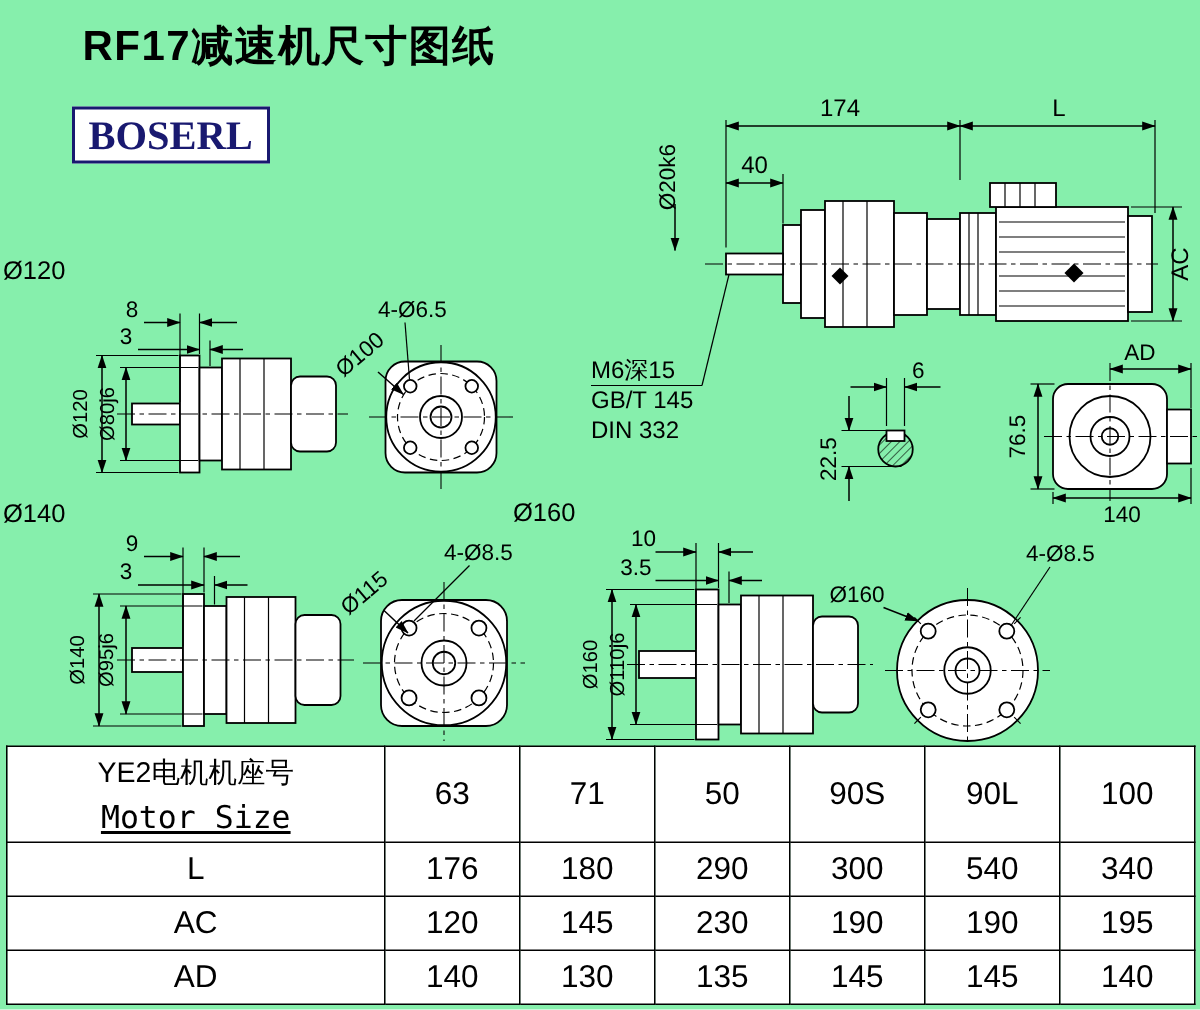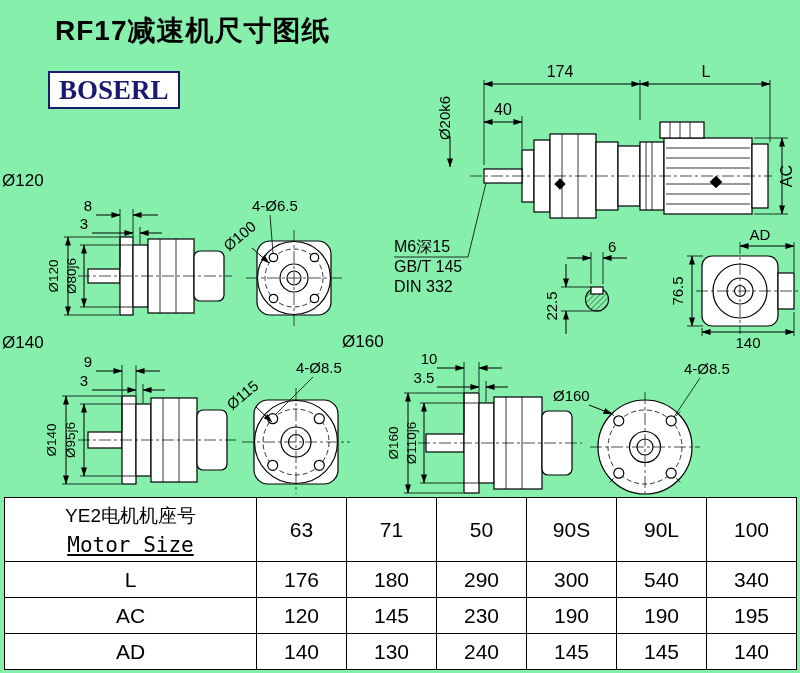--- a/index.html
+++ b/index.html
@@ -330,21 +330,21 @@
         <td>145</td>
         <td>230</td>
         <td>190</td>
         <td>190</td>
         <td>195</td>
       </tr>
       <tr class="row">
         <th>AD</th>
         <td>140</td>
         <td>130</td>
-        <td>240</td>
+        <td>135</td>
         <td>145</td>
         <td>145</td>
         <td>140</td>
       </tr>
     </tbody>
   </table>
 
 </div>
 
 </body></html>

